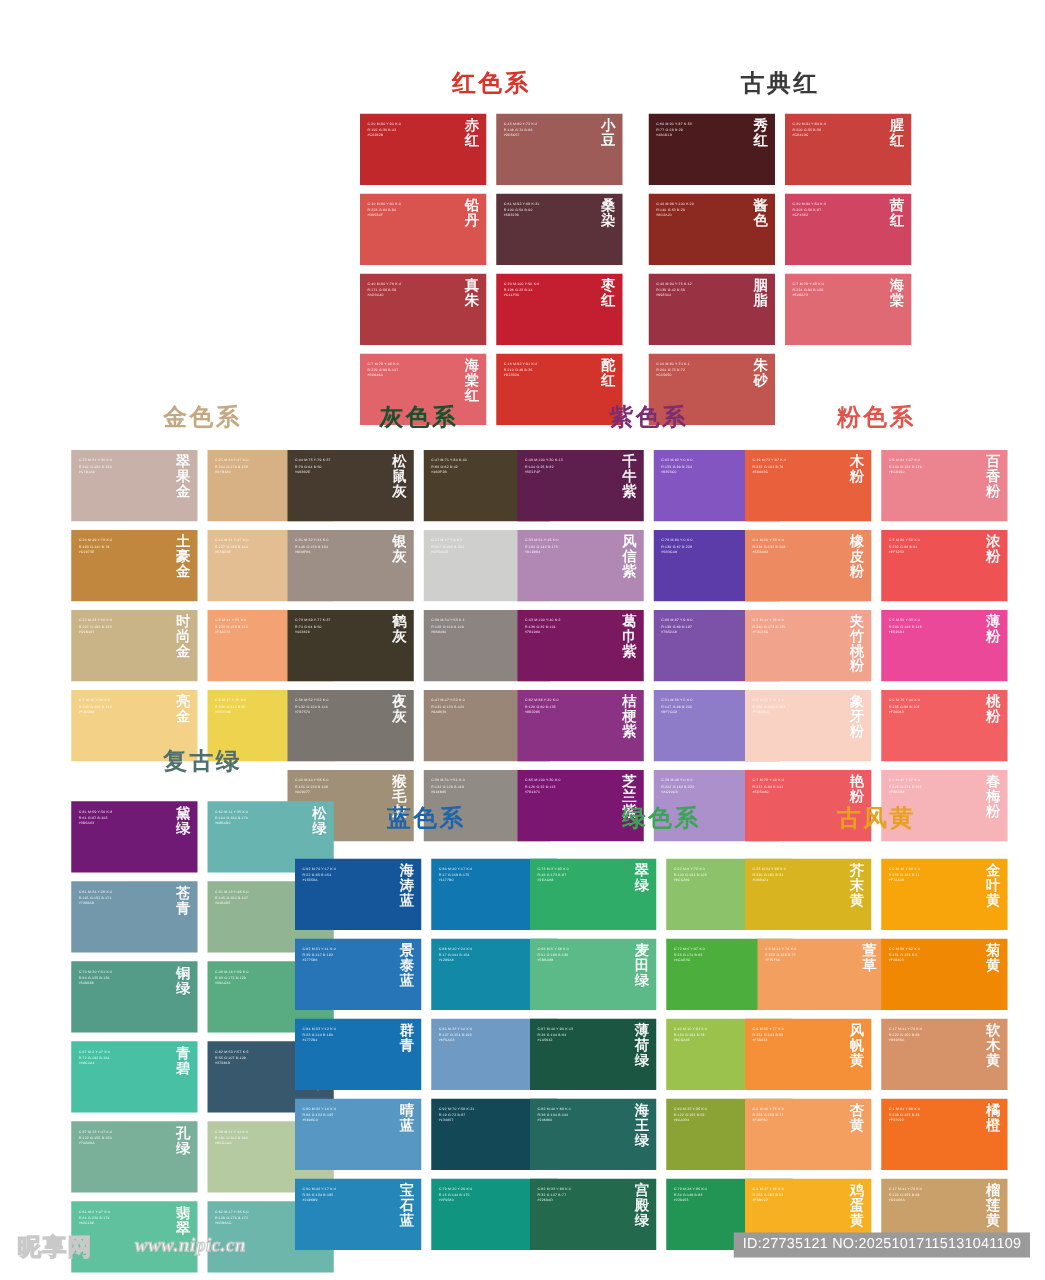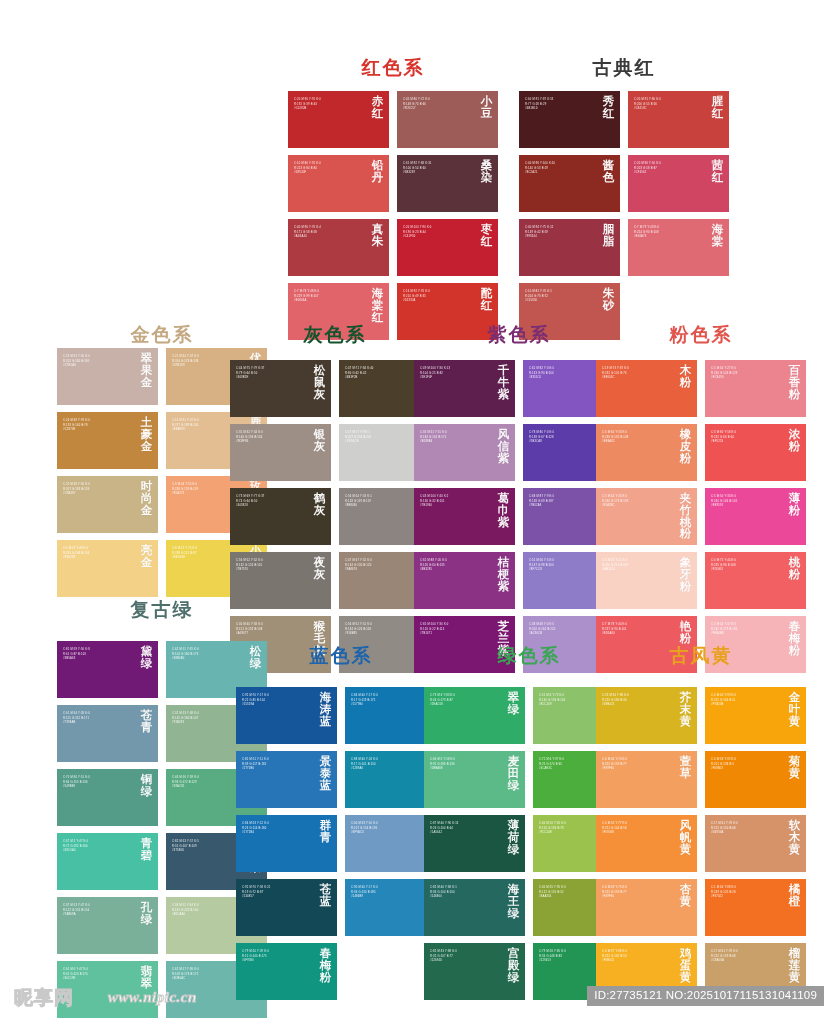--- a/index.html
+++ b/index.html
@@ -202,21 +202,21 @@
               <div>C:10  M:81  Y:70  K:1</div>
               <div>R:204  G:73  B:72</div>
               <div>#C15650</div>
             </div>
             <div class="nm">朱砂</div>
           </div>
         </div>
       </div>
       <div class="section" style="left: 57px; top: 325px;">
         <div class="sect-title" style="color: rgb(196, 168, 130); width: 210px;">金色系</div>
-        <div class="grid" style="margin-top: 4px;">
+        <div class="grid" style="margin-top: 16px;">
           <div class="sw lt" style="background: rgb(199, 177, 168);">
             <div class="meta">
               <div>C:23  M:31  Y:30  K:0</div>
               <div>R:202  G:180  B:180</div>
               <div>#C7B1A8</div>
             </div>
             <div class="nm">翠果金</div>
           </div>
           <div class="sw lt" style="background: rgb(215, 177, 131);">
             <div class="meta">
@@ -676,20 +676,28 @@
             <div class="nm">群青</div>
           </div>
           <div class="sw lt" style="background: rgb(111, 154, 195);">
             <div class="meta">
               <div>C:60  M:33  Y:10  K:0</div>
               <div>R:107  G:154  B:195</div>
               <div>#6F9AC3</div>
             </div>
             <div class="nm">羽扇豆蓝</div>
           </div>
+          <div class="sw lt" style="background: rgb(86, 152, 195);">
+            <div class="meta">
+              <div>C:60  M:30  Y:16  K:0</div>
+              <div>R:86   G:152  B:195</div>
+              <div>#5698C3</div>
+            </div>
+            <div class="nm">晴蓝</div>
+          </div>
           <div class="sw lt" style="background: rgb(19, 72, 87);">
             <div class="meta">
               <div>C:92  M:70  Y:58  K:21</div>
               <div>R:19   G:72  B:87</div>
               <div>#134857</div>
             </div>
             <div class="nm">苍蓝</div>
           </div>
           <div class="sw lt" style="background: rgb(36, 134, 185);">
             <div class="meta">
@@ -806,21 +814,21 @@
             <div class="nm">芥末黄</div>
           </div>
           <div class="sw lt" style="background: rgb(247, 165, 11);">
             <div class="meta">
               <div>C:0   M:40  Y:93  K:0</div>
               <div>R:255  G:166  B:11</div>
               <div>#F7A50B</div>
             </div>
             <div class="nm">金叶黄</div>
           </div>
-          <div class="sw lt" style="background: rgb(243, 159, 96);">
+          <div class="sw lt" style="background: rgb(243, 159, 96); margin-left: 10px;">
             <div class="meta">
               <div>C:0   M:44  Y:70  K:0</div>
               <div>R:252  G:159  B:77</div>
               <div>#F39F60</div>
             </div>
             <div class="nm">萱草</div>
           </div>
           <div class="sw lt" style="background: rgb(240, 136, 3);">
             <div class="meta">
               <div>C:0   M:58  Y:92  K:0</div>

